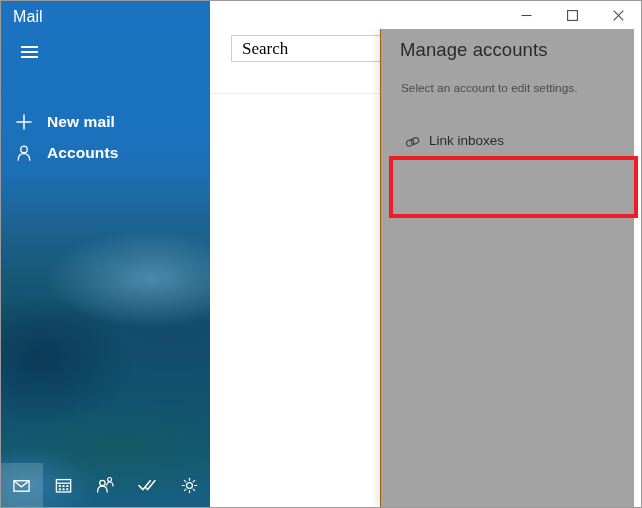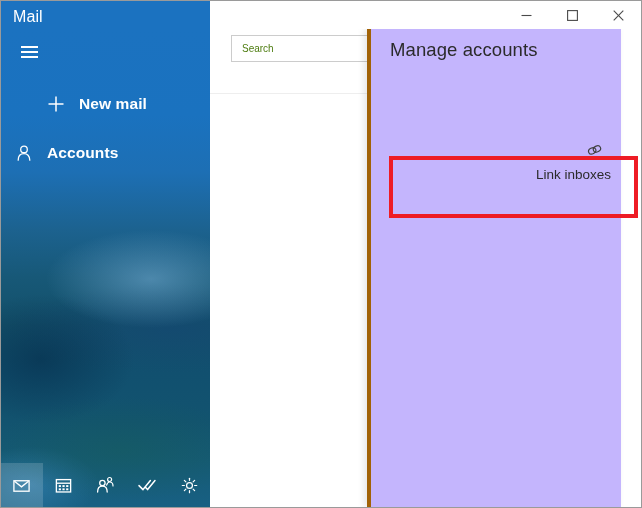--- a/index.html
+++ b/index.html
@@ -131,21 +131,21 @@
     align-items: center;
     justify-content: center;
     flex: 0 0 46px;
   }
   .side-item .si-label {
     font-size: 15.5px;
     font-weight: 600;
     letter-spacing: 0.1px;
     color: #ffffff;
   }
-  #side-newmail { top: 56px; margin-left: 32px; }
+  #side-newmail { top: 74px; }
   #side-accounts { top: 105px; align-items: center; }
 
   
   #bottom-nav {
     position: absolute;
     left: 0;
     bottom: 0;
     width: 209px;
     height: 44px;
     display: flex;
@@ -179,43 +179,44 @@
     top: 6px;
     width: 168px;
     height: 27px;
     box-sizing: border-box;
     border: 1px solid #cccccc;
     background: #ffffff;
     display: flex;
     align-items: center;
   }
   #search-text {
-    font-size: 10px;
-    color: #4d7c0f;
+    font-size: 17px;
+    color: #000000;
     padding-left: 10px;
     white-space: nowrap;
+    font-family: Liberation Serif, serif;
   }
   #list-divider {
     position: absolute;
     left: 0;
     top: 64px;
     width: 177px;
     height: 1px;
     background: #eeeeee;
   }
 
   
   #accounts-panel {
     position: absolute;
-    left: 366px;
+    left: 379px;
     top: 28px;
     width: 254px;
     height: 478px;
-    background: #c4b5fd;
-    border-left: 4px solid #a16207;
+    background: #a3a3a3;
+    border-left: 1px solid #a16207;
     box-sizing: border-box;
     z-index: 20;
     box-shadow: -3px 0 7px rgba(0,0,0,0.10);
   }
   #panel-title {
     position: absolute;
     left: 19px;
     top: 10px;
     font-size: 18.5px;
     color: #2b2b2b;
@@ -227,22 +228,21 @@
     top: 52px;
     font-size: 11.8px;
     color: #4a4a4a;
   }
   .panel-row {
     position: absolute;
     left: 14px;
     width: 226px;
     height: 38px;
     display: flex;
-    align-items: flex-end;
-    flex-direction: column;
+    align-items: flex-start;
   }
   .panel-row .pr-icon {
     width: 34px;
     flex: 0 0 34px;
     display: flex;
     align-items: center;
     justify-content: center;
   }
   .panel-row .pr-label {
     font-size: 13.5px;
@@ -369,20 +369,21 @@
 
   <div id="list-col">
     <div id="search-box">
       <span id="search-text">Search</span>
     </div>
     <div id="list-divider"></div>
   </div>
 
   <div id="accounts-panel">
     <div id="panel-title">Manage accounts</div>
+    <div id="panel-subtitle">Select an account to edit settings.</div>
 
     <div class="panel-row" id="row-link">
       <span class="pr-icon">
         <svg width="19" height="19" viewBox="0 0 20 20">
           <ellipse cx="7.6" cy="10.4" rx="4" ry="3.1" transform="rotate(-28 7.6 10.4)" fill="none" stroke="#404040" stroke-width="1.25"></ellipse>
           <ellipse cx="12.6" cy="8.4" rx="4" ry="3.1" transform="rotate(-28 12.6 8.4)" fill="none" stroke="#404040" stroke-width="1.25"></ellipse>
         </svg>
       </span>
       <span class="pr-label">Link inboxes</span>
     </div>

